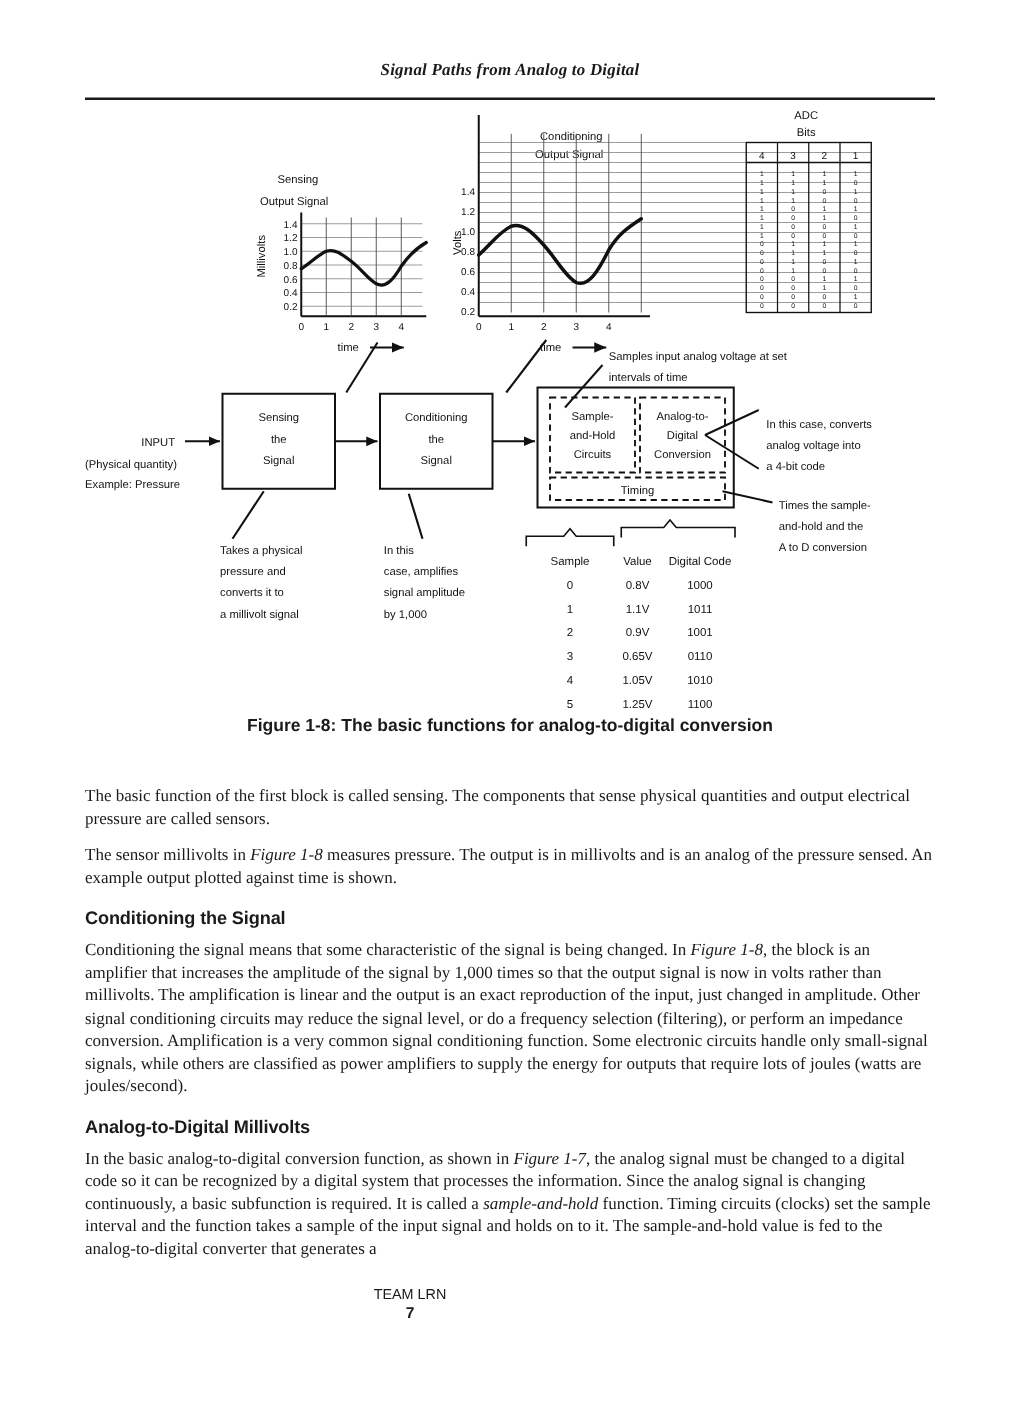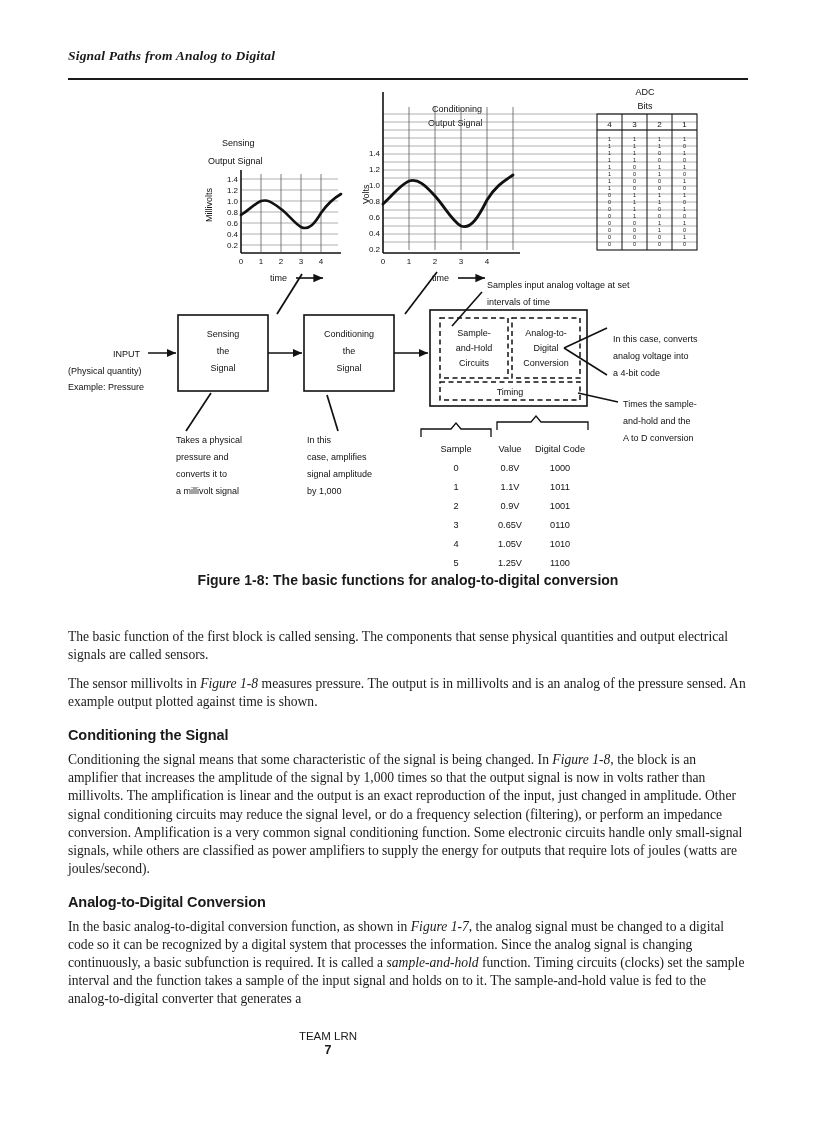--- a/index.html
+++ b/index.html
@@ -2,21 +2,21 @@
 <html><head>
 <meta charset="utf-8">
 <style>
   html,body{margin:0;padding:0;background:#fff;}
   body{width:816px;height:1123px;position:relative;
        font-family:"Liberation Serif",serif;color:#1a1a1a;}
   .page{position:absolute;inset:0;width:816px;height:1123px;overflow:hidden;}
 
   
   .hdr{position:absolute;left:68px;top:48px;width:680px;}
-  .hdr-title{text-align:left;font-family:"Liberation Serif",serif;
+  .hdr-title{text-align:center;font-family:"Liberation Serif",serif;
              font-weight:bold;font-style:italic;font-size:13.5px;letter-spacing:.2px;}
   .hdr-rule{position:absolute;left:68px;top:78px;width:680px;height:2px;background:#1a1a1a;}
 
   
   .figwrap{position:absolute;left:0;top:82px;width:816px;height:520px;}
   .figwrap svg{display:block;}
 
   .cap{position:absolute;left:68px;top:572px;width:680px;text-align:center;
        font-family:"Liberation Sans",sans-serif;font-weight:bold;font-size:14px;}
 
@@ -345,27 +345,27 @@
           <text x="510" y="484">1.25V</text>
           <text x="560" y="484">1100</text>
         </g>
       </g>
     </svg>
   </div>
 
   <div class="cap">Figure 1-8: The basic functions for analog-to-digital conversion</div>
 
   <div class="body">
-    <p class="t">The basic function of the first block is called sensing. The components that sense physical quantities and output electrical signals are called sensors.</p>
+    <p class="t">The basic function of the first block is called sensing. The components that sense physical quantities and output electrical pressure are called sensors.</p>
     <p class="t"><span>The sensor millivolts in </span><em>Figure 1-8</em><span> measures pressure. The output is in millivolts and is an analog of the pressure sensed. An example output plotted against time is shown.</span></p>
 
     <h2 class="s">Conditioning the Signal</h2>
     <p class="t"><span>Conditioning the signal means that some characteristic of the signal is being changed. In </span><em>Figure 1-8</em><span>, the block is an amplifier that increases the amplitude of the signal by 1,000 times so that the output signal is now in volts rather than millivolts. The amplification is linear and the output is an exact reproduction of the input, just changed in amplitude. Other signal conditioning circuits may reduce the signal level, or do a frequency selection (filtering), or perform an impedance conversion. Amplification is a very common signal conditioning function. Some electronic circuits handle only small-signal signals, while others are classified as power amplifiers to supply the energy for outputs that require lots of joules (watts are joules/second).</span></p>
 
-    <h2 class="s">Analog-to-Digital Conversion</h2>
+    <h2 class="s">Analog-to-Digital Millivolts</h2>
     <p class="t"><span>In the basic analog-to-digital conversion function, as shown in </span><em>Figure 1-7</em><span>, the analog signal must be changed to a digital code so it can be recognized by a digital system that processes the information. Since the analog signal is changing continuously, a basic subfunction is required. It is called a </span><em>sample-and-hold</em><span> function. Timing circuits (clocks) set the sample interval and the function takes a sample of the input signal and holds on to it. The sample-and-hold value is fed to the analog-to-digital converter that generates a</span></p>
   </div>
 
   <div class="foot">
     <div class="team">TEAM LRN</div>
     <div class="pno">7</div>
   </div>
 
 </div>
 

